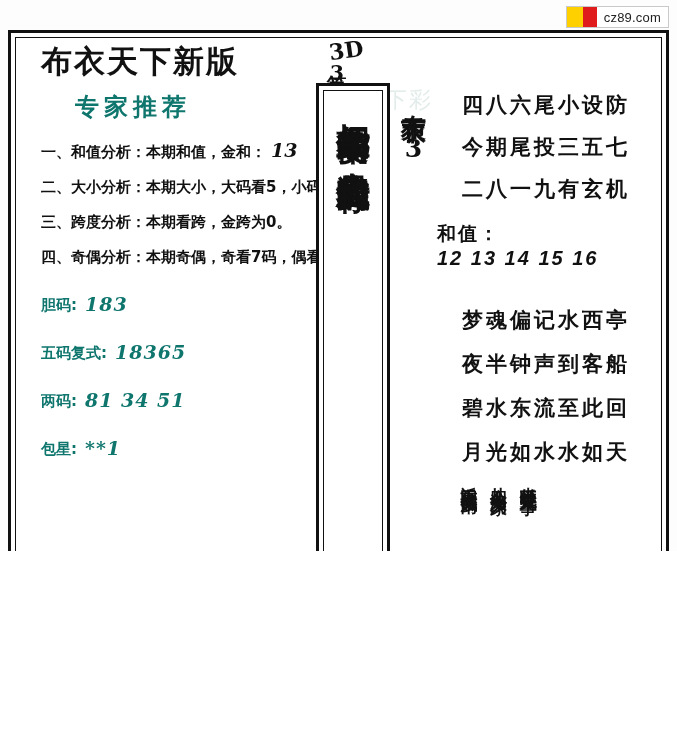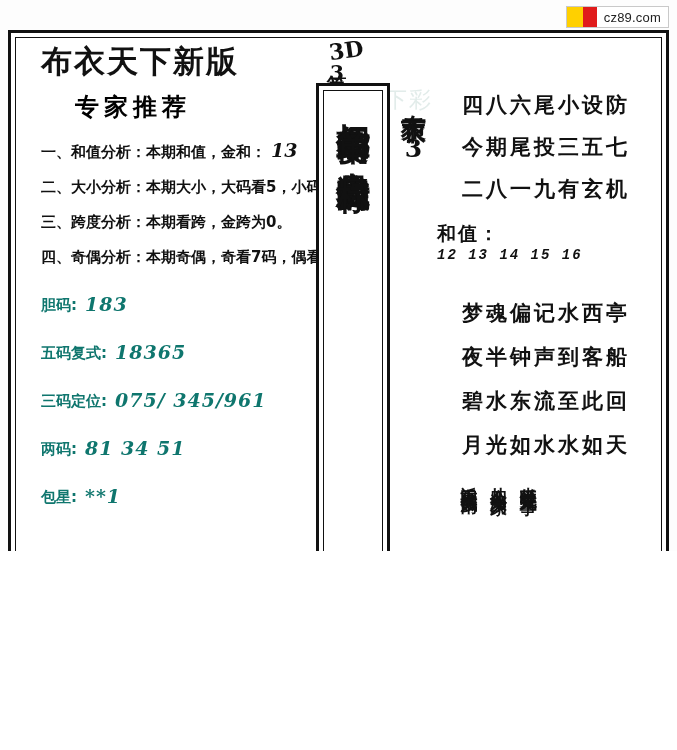--- a/index.html
+++ b/index.html
@@ -70,21 +70,21 @@
     color: #111;
     white-space: nowrap;
   }
   .title-sub {
     margin-top: 8px;
     margin-left: 34px;
     font-family: "DejaVu Serif", serif;
     font-weight: bold;
     font-size: 24px;
     letter-spacing: 5px;
-    color: #000000;
+    color: #0f766e;
   }
   .analysis {
     margin-top: 16px;
   }
   .a-row {
     display: flex;
     align-items: baseline;
     font-size: 15px;
     font-weight: bold;
     color: #111;
@@ -211,24 +211,24 @@
     flex-direction: column;
   }
   .hezhi-row .hz-lbl {
     font-family: "DejaVu Serif", serif;
     font-weight: bold;
     font-size: 19px;
     letter-spacing: 2px;
   }
   .hezhi-row .hz-vals {
     margin-left: 6px;
-    font-family: Liberation Mono, monospace;
+    font-family: Liberation Sans, sans-serif;
     font-style: italic;
     font-weight: bold;
-    font-size: 14px;
+    font-size: 20px;
     letter-spacing: 2px;
   }
 
   .poem {
     margin-top: 36px;
   }
   .poem .pline {
     font-family: "DejaVu Serif", serif;
     font-weight: bold;
     font-size: 21px;
@@ -332,24 +332,20 @@
       </div>
 
       <div class="picks">
         <div class="p-row">
           <span class="plbl">胆码:</span>
           <span class="pval">183</span>
         </div>
         <div class="p-row">
           <span class="plbl">五码复式:</span>
           <span class="pval">18365</span>
-        </div>
-        <div class="p-row">
-          <span class="plbl">三码定位:</span>
-          <span class="pval">075/ 345/961</span>
         </div>
         <div class="p-row">
           <span class="plbl">两码:</span>
           <span class="pval">81  34  51</span>
         </div>
         <div class="p-row">
           <span class="plbl">包星:</span>
           <span class="pval">**1</span>
         </div>
       </div>

